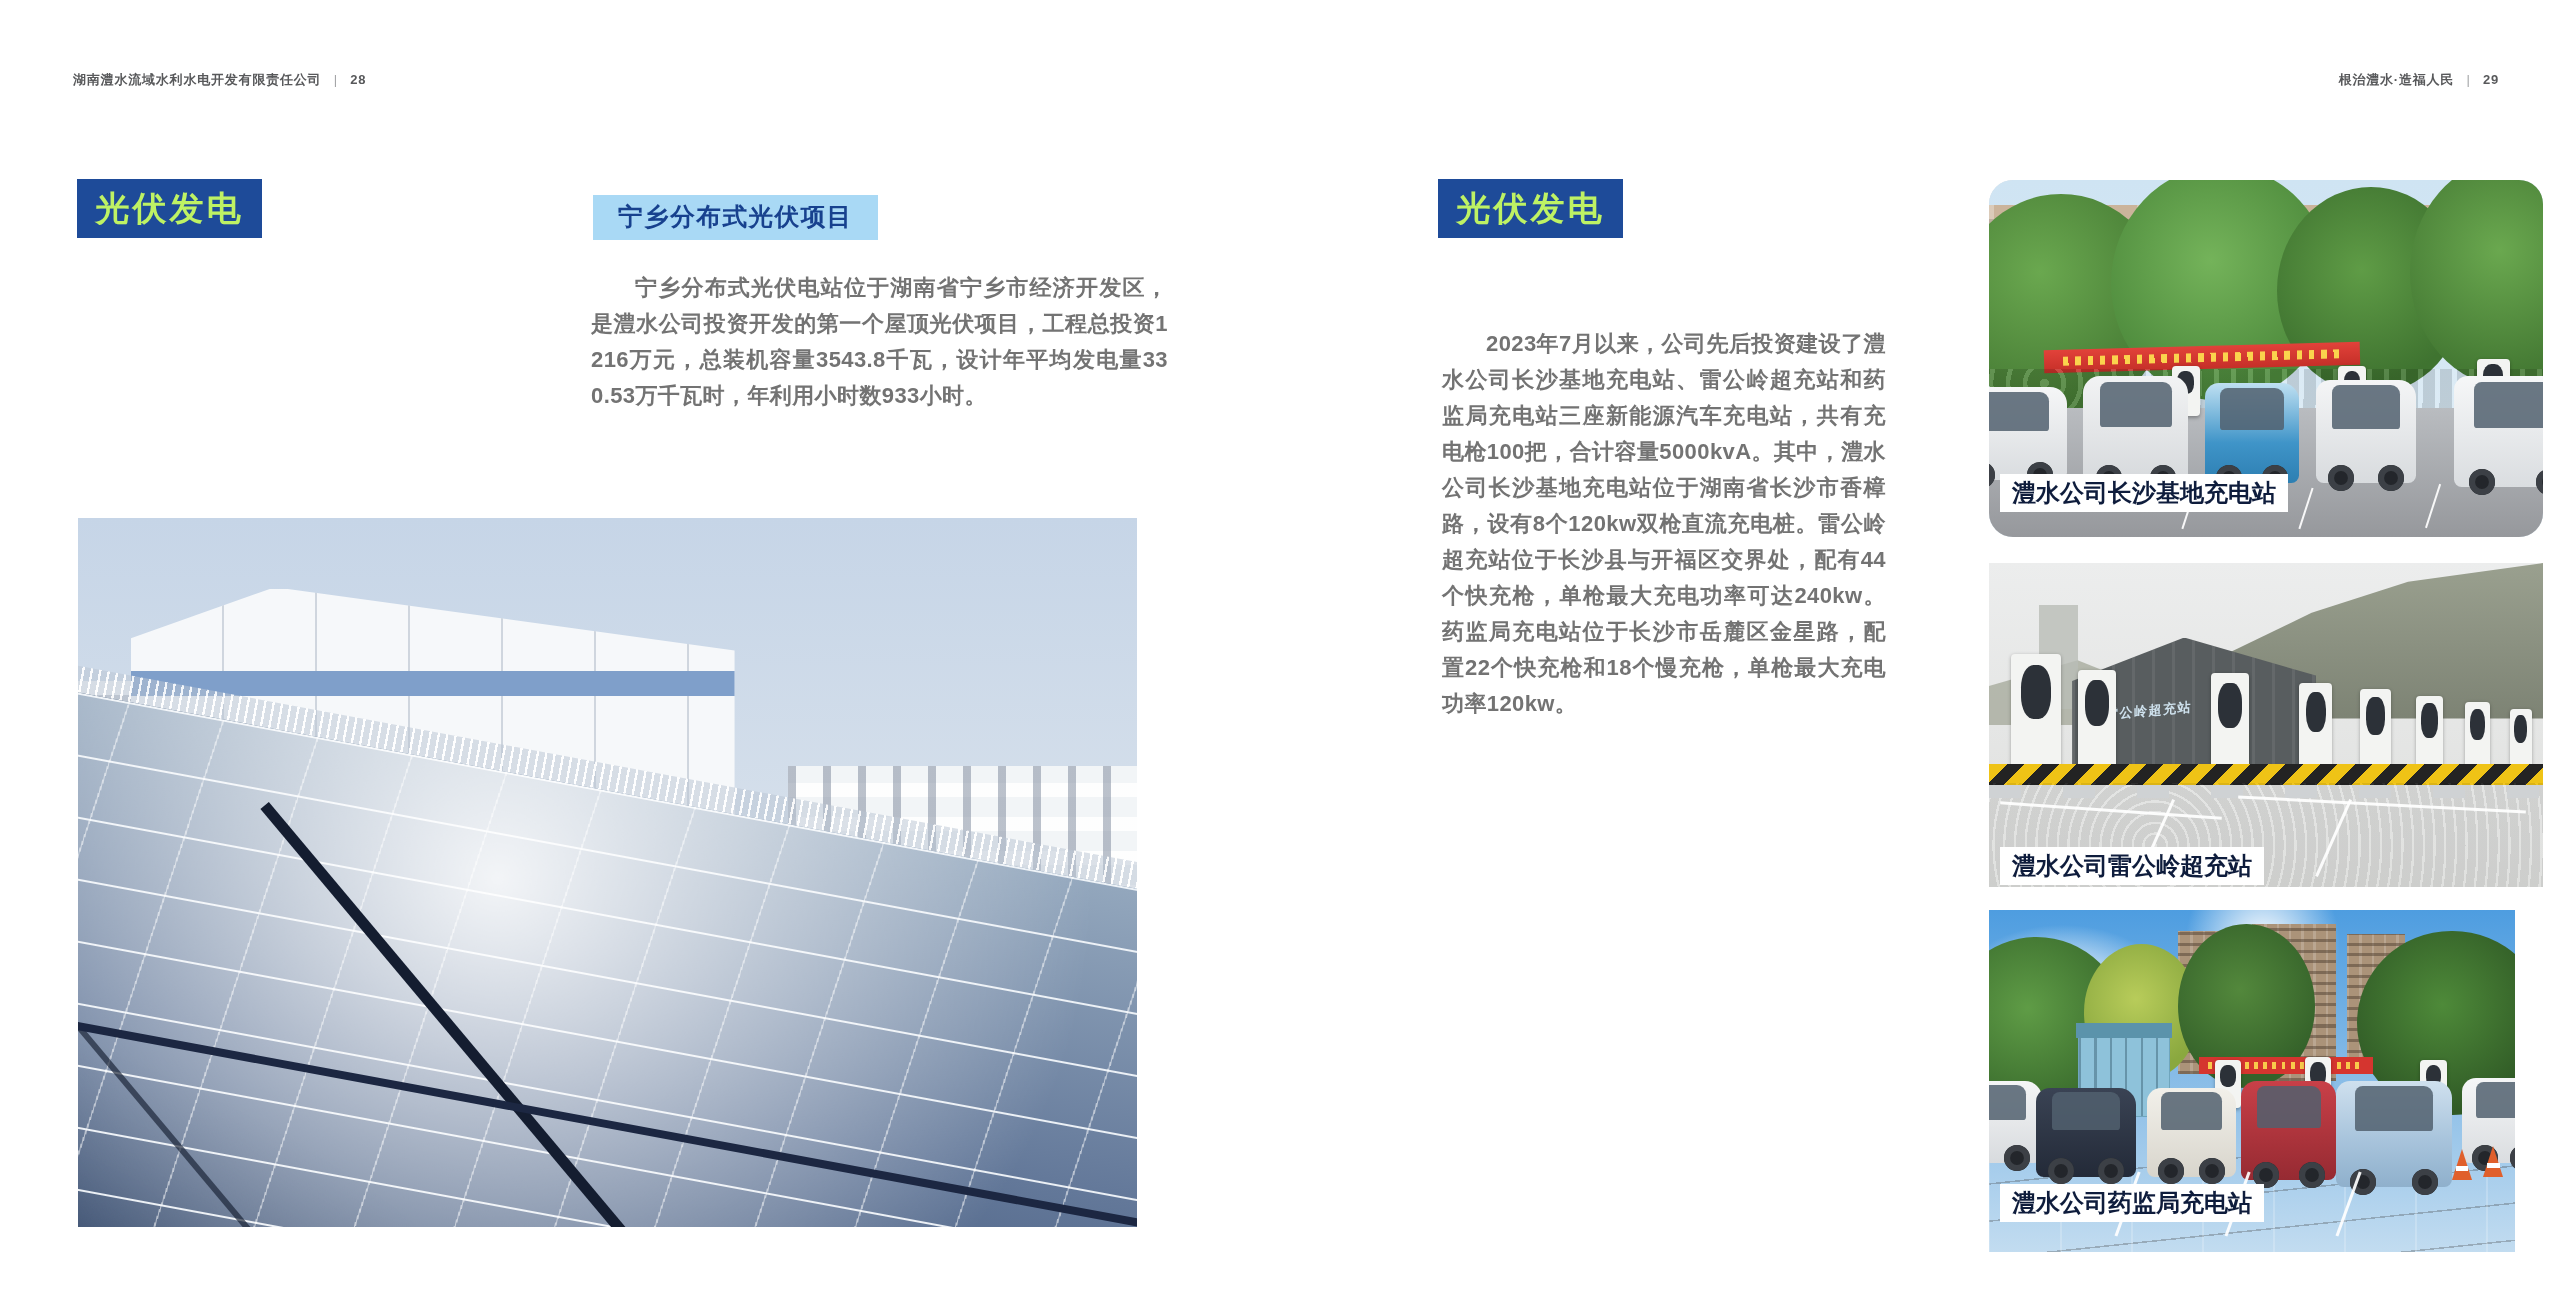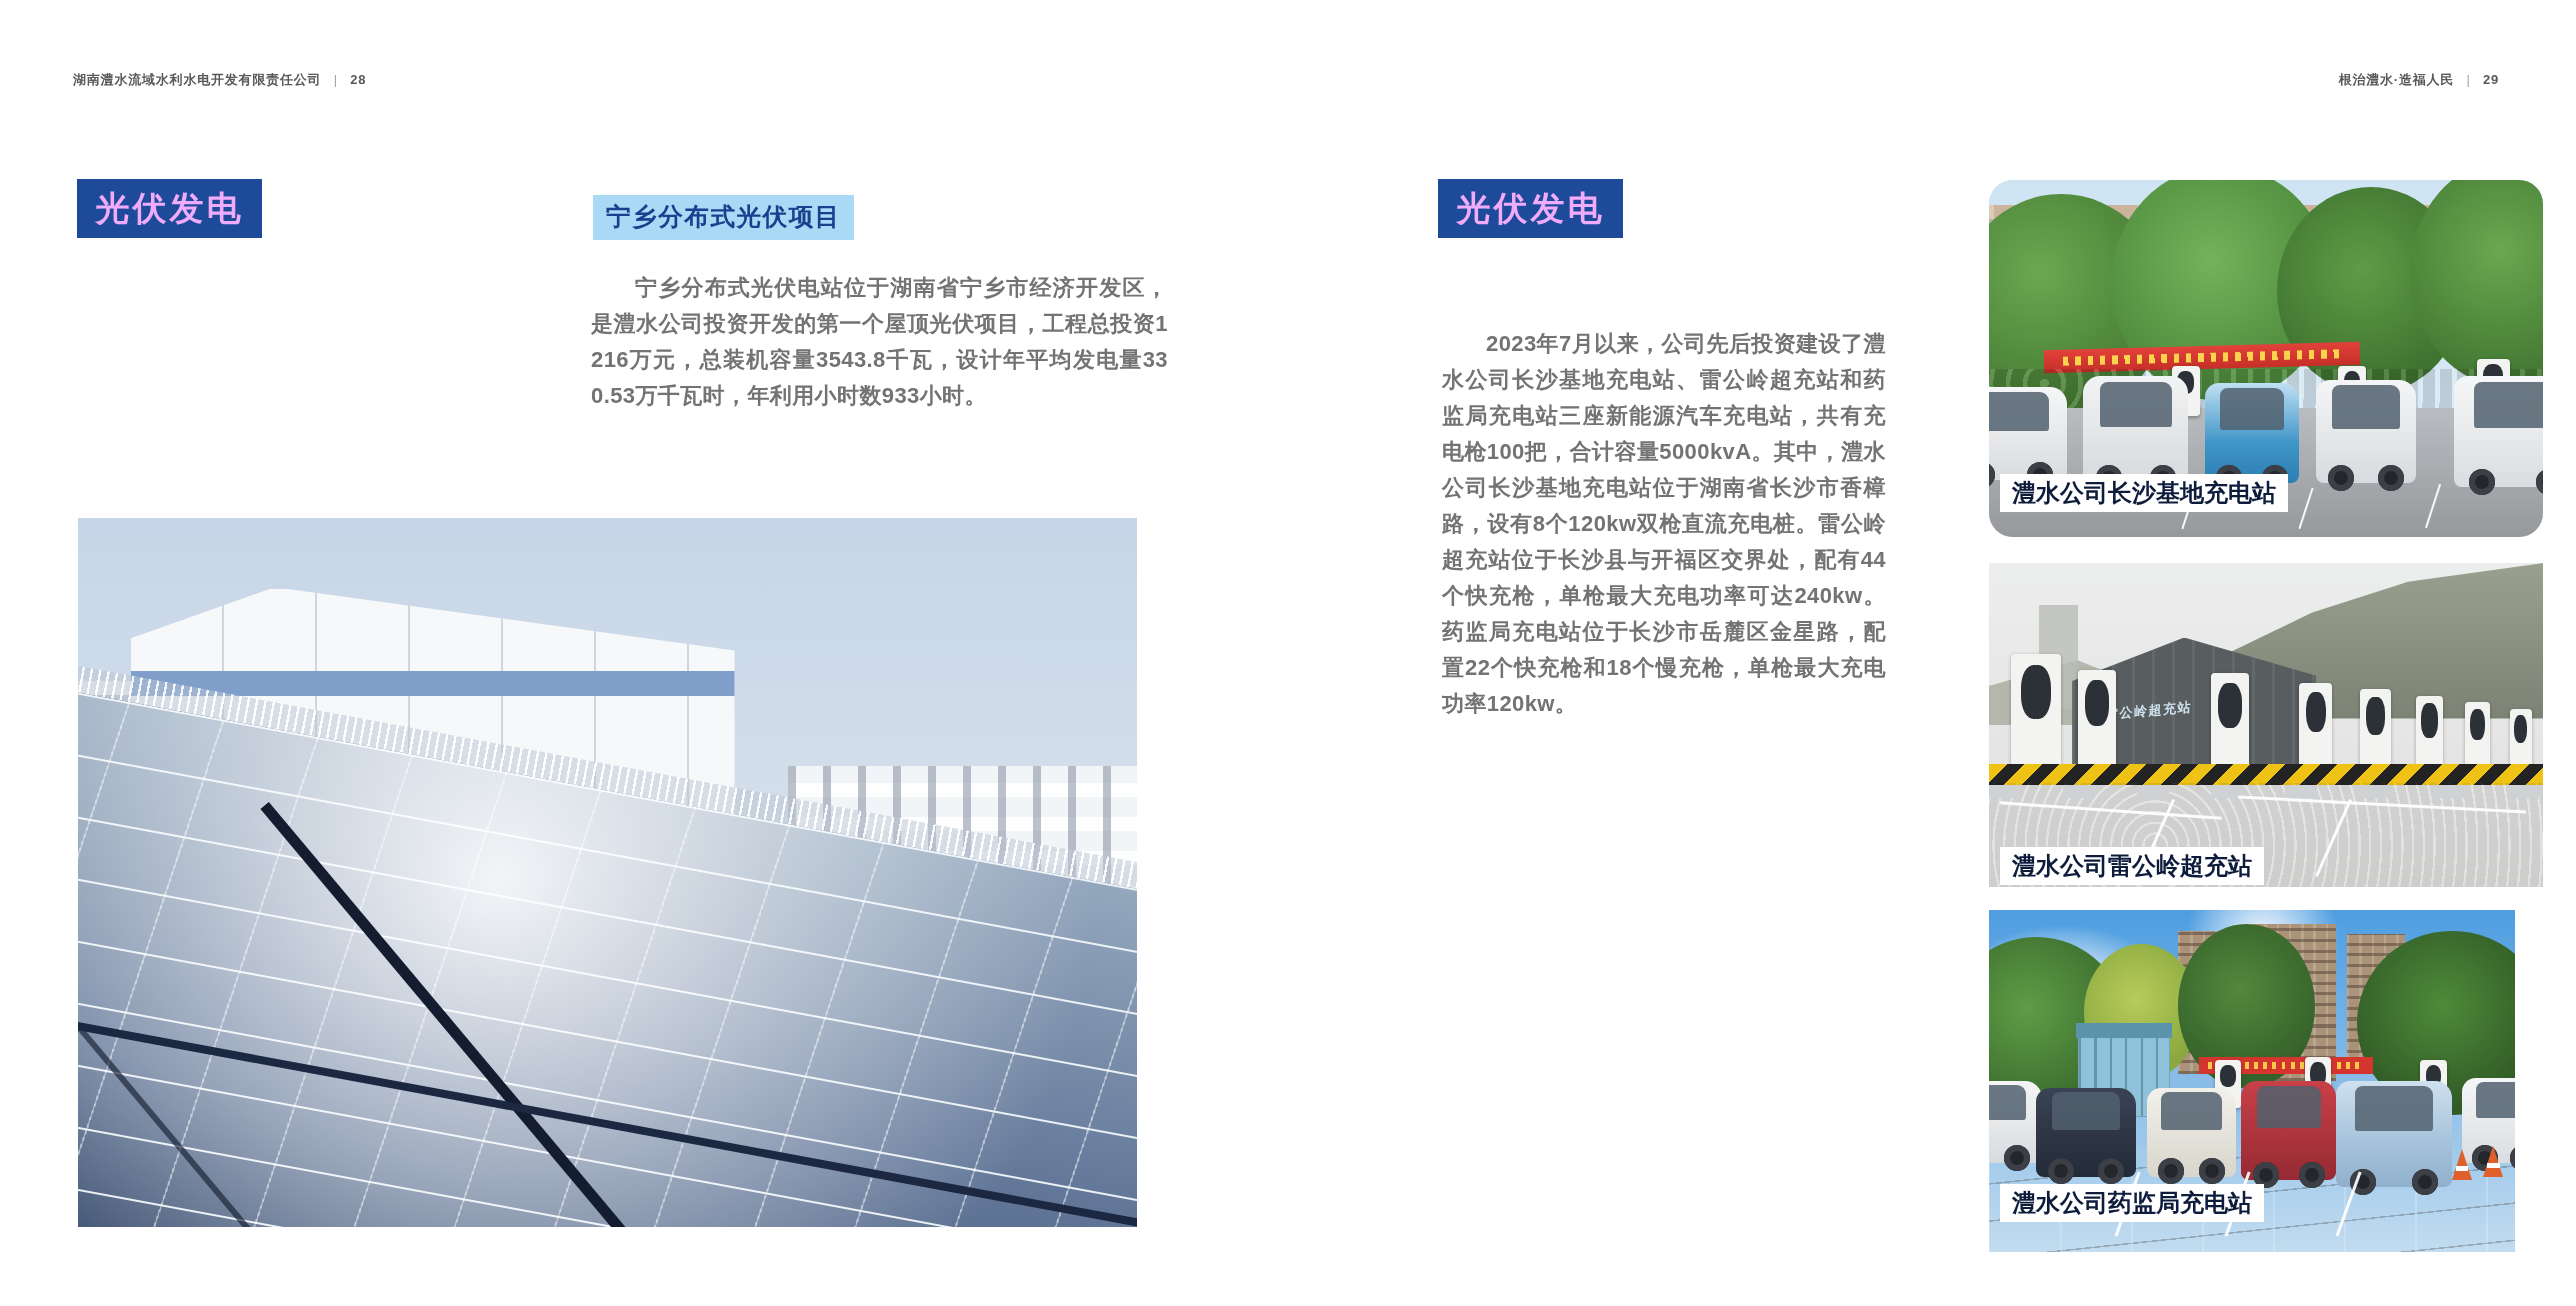--- a/index.html
+++ b/index.html
@@ -5,24 +5,24 @@
   html,body{margin:0;padding:0;background:#ffffff;}
   body{width:2576px;height:1306px;position:relative;overflow:hidden;
        font-family:"Liberation Sans","DejaVu Sans",sans-serif;}
 
   
   .runhead{position:absolute;top:71px;font-size:13px;font-weight:700;color:#58595b;letter-spacing:0.8px;white-space:nowrap;}
   .runhead .sep{color:#a3a4a6;font-weight:400;padding:0 12.3px;}
   .runhead .pnum{color:#58595b;font-weight:700;}
 
   
-  .section-title{position:absolute;background:#1e4b99;color:#f0abfc;font-weight:700;font-size:34px;
+  .section-title{position:absolute;background:#1e4b99;color:#bef264;font-weight:700;font-size:34px;
                  line-height:1;padding:12.3px 18.4px;letter-spacing:3.1px;white-space:nowrap;}
   .sub-label{position:absolute;background:#a9d9f5;color:#17418e;font-weight:700;font-size:24.6px;
-             line-height:1;padding:10px 13px;letter-spacing:1.5px;white-space:nowrap;}
+             line-height:1;padding:10px 25px;letter-spacing:1.5px;white-space:nowrap;}
   .para{position:absolute;font-size:22px;line-height:36px;color:#737373;font-weight:600;
         text-align:justify;text-indent:2em;word-break:break-all;letter-spacing:0.4px;}
 
   
   .photo{position:absolute;overflow:hidden;background:#d8dde2;}
   .caption{position:absolute;left:10.7px;background:#ffffff;color:#0e1c3c;font-weight:700;font-size:24px;
            line-height:1.15;padding:5.4px 12.3px;white-space:nowrap;}
 
   
   .blob{position:absolute;border-radius:50%;}

